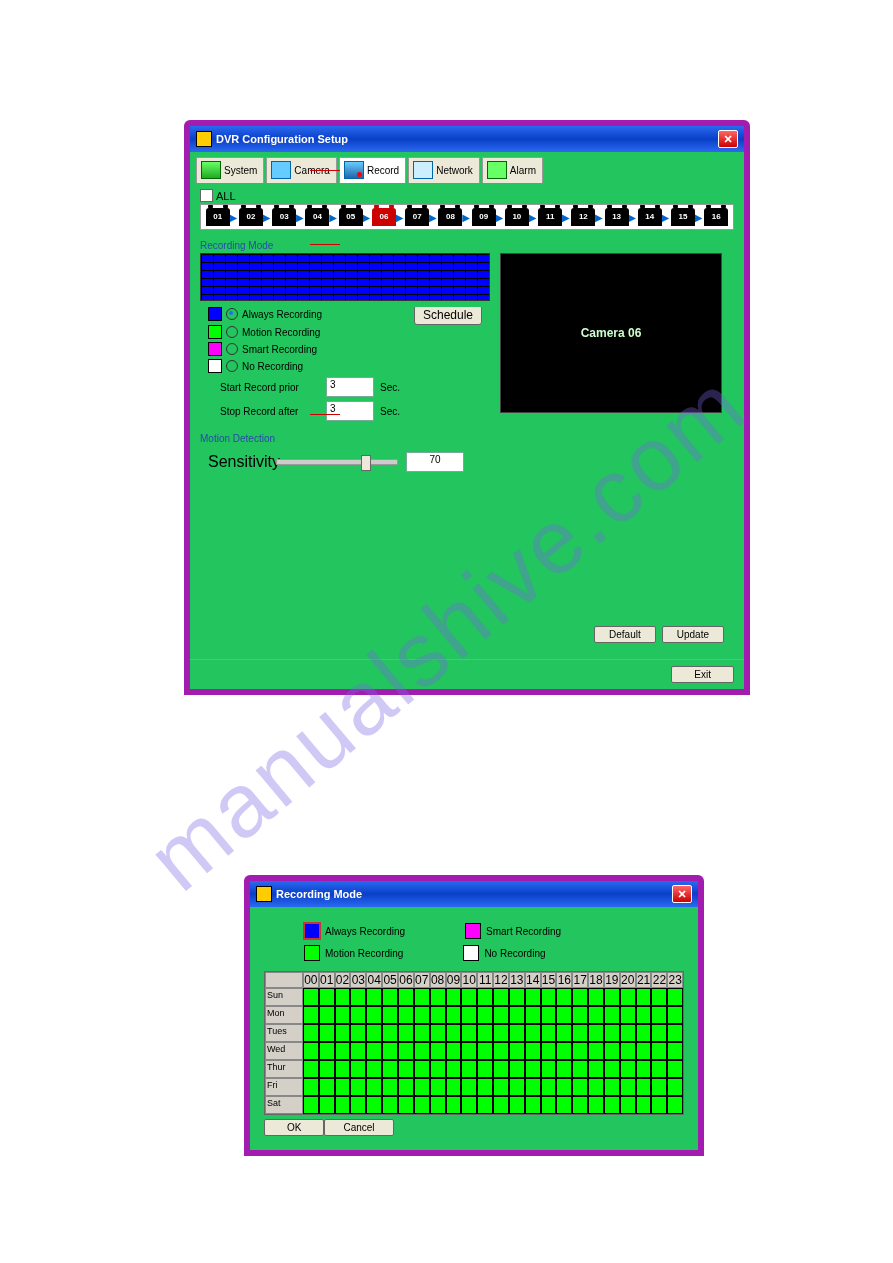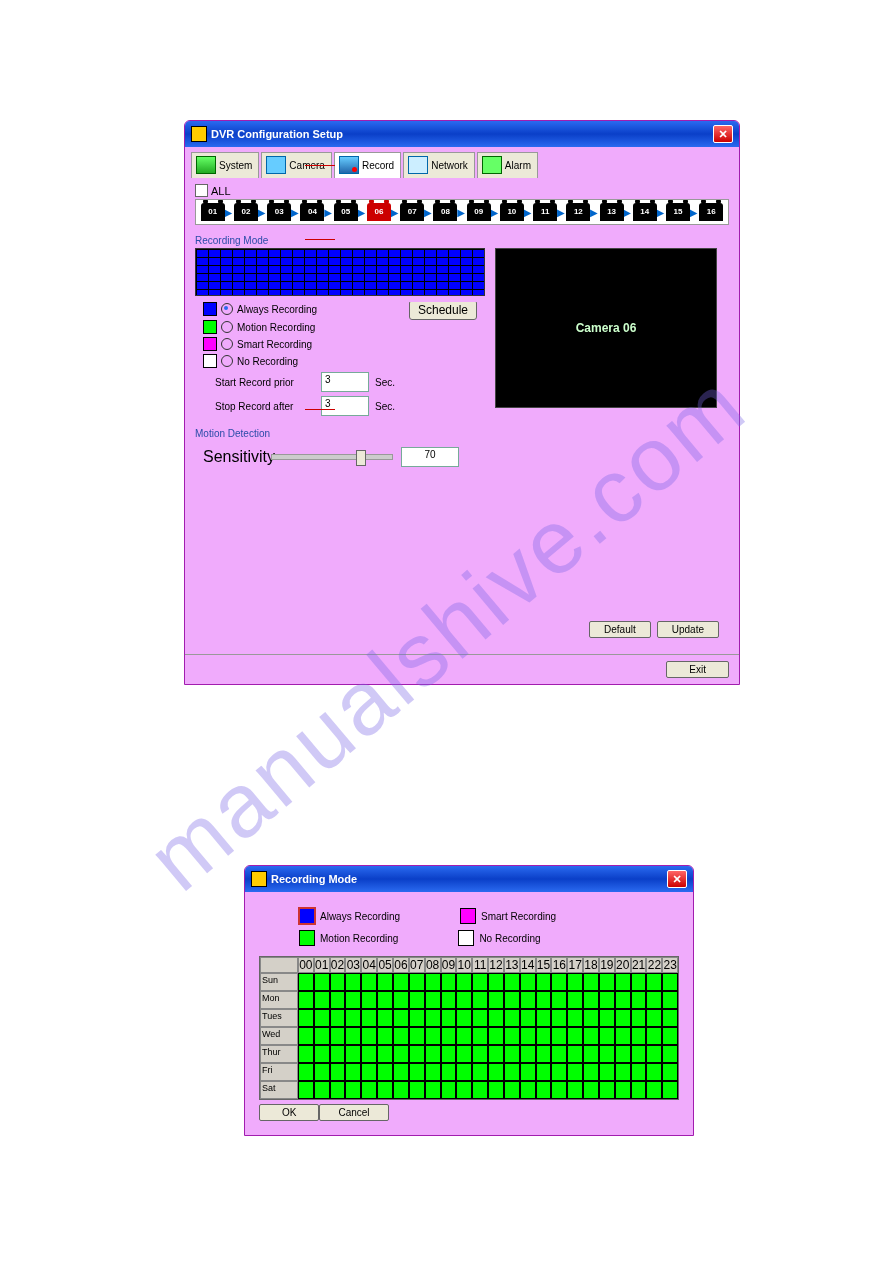--- a/index.html
+++ b/index.html
@@ -1,18 +1,18 @@
 <!DOCTYPE html>
 <html><head>
 <meta charset="utf-8">
 <style>
 body{margin:0;background:#fff;font-family:Tahoma,Arial,sans-serif;font-size:11px;position:relative;width:893px;height:1263px}
 .watermark{position:absolute;left:50%;top:50%;transform:translate(-50%,-50%) rotate(-40deg);font-size:90px;color:rgba(120,100,230,0.35);font-weight:400;pointer-events:none;z-index:100;letter-spacing:3px}
 .page{padding:120px 48px 40px 48px;position:relative}
-.win{background:#f0abfc;border:1px solid #a21caf;border-radius:6px 6px 0 0;overflow:hidden;position:relative}
+.win{background:#22c55e;border:6px solid #a21caf;border-radius:6px 6px 0 0;overflow:hidden;position:relative}
 .win1{margin:0 0 24px 136px;width:554px}
 .titlebar{background:linear-gradient(to bottom,#2a6af0,#0a3fc8 50%,#2a6af0);color:#fff;padding:4px 6px;display:flex;align-items:center;font-weight:bold;font-size:11px}
 .titlebar .ticon{width:14px;height:14px;background:#fc0;margin-right:4px;border:1px solid #000}
 .titlebar .spacer{flex:1}
 .closebtn{width:18px;height:16px;background:linear-gradient(#f66,#c00);border:1px solid #fff;border-radius:2px;color:#fff;display:flex;align-items:center;justify-content:center;font-weight:bold;font-size:11px}
 .tabs{display:flex;gap:0;padding:5px 6px 0 6px}
 .tab{background:#fff;border:1px solid #999;border-bottom:none;padding:3px 6px 4px 4px;display:flex;align-items:center;gap:3px;margin-right:2px;font-size:10px}
 .tab.inactive{background:#ece9d8}
 .tab .ti{width:18px;height:16px;display:inline-block}
 .ti-sys{background:linear-gradient(#6f6,#2a2);border:1px solid #060}

